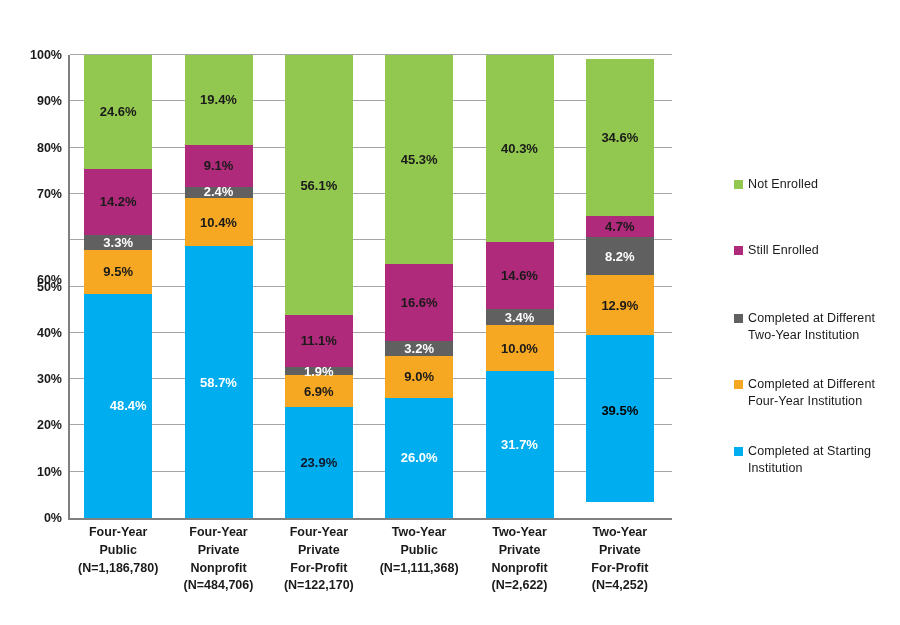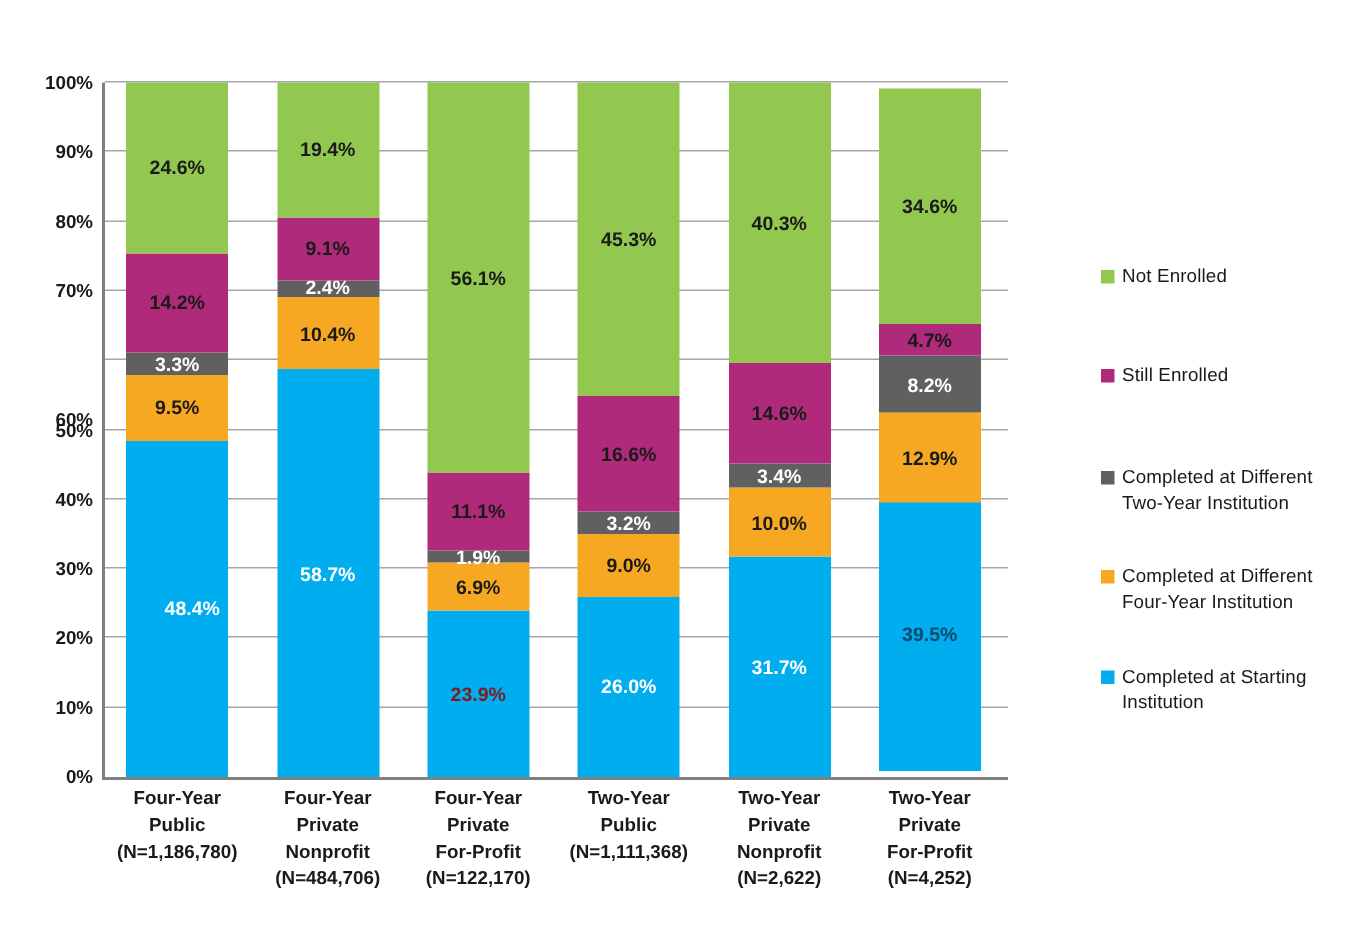--- a/index.html
+++ b/index.html
@@ -203,21 +203,21 @@
           <span class="seg-label">2.4%</span>
         </div>
         <div class="seg" style="height: 42.133px; bottom: 331.045px; background: rgb(175, 42, 122); color: rgb(26, 26, 26);">
           <span class="seg-label">9.1%</span>
         </div>
         <div class="seg" style="height: 89.822px; bottom: 373.178px; background: rgb(146, 200, 79); color: rgb(26, 26, 26);">
           <span class="seg-label">19.4%</span>
         </div>
       </div>
       <div class="bar-col" style="left: 216.833px;">
-        <div class="seg" style="height: 110.657px; bottom: 0px; background: rgb(0, 173, 239); color: #7f1d1d;">
+        <div class="seg" style="height: 110.657px; bottom: 0px; background: rgb(0, 173, 239); color: #0f172a;">
           <span class="seg-label">23.9%</span>
         </div>
         <div class="seg" style="height: 31.947px; bottom: 110.657px; background: rgb(247, 168, 35); color: rgb(26, 26, 26);">
           <span class="seg-label">6.9%</span>
         </div>
         <div class="seg" style="height: 8.797px; bottom: 142.604px; background: rgb(95, 96, 95); color: rgb(255, 255, 255);">
           <span class="seg-label">1.9%</span>
         </div>
         <div class="seg" style="height: 51.393px; bottom: 151.401px; background: rgb(175, 42, 122); color: rgb(26, 26, 26);">
           <span class="seg-label">11.1%</span>
@@ -254,21 +254,21 @@
           <span class="seg-label">3.4%</span>
         </div>
         <div class="seg" style="height: 67.598px; bottom: 208.813px; background: rgb(175, 42, 122); color: rgb(26, 26, 26); text-align: center;">
           <span class="seg-label">14.6%</span>
         </div>
         <div class="seg" style="height: 186.589px; bottom: 276.411px; background: rgb(146, 200, 79); color: rgb(26, 26, 26);">
           <span class="seg-label">40.3%</span>
         </div>
       </div>
       <div class="bar-col" style="left: 517.833px;">
-        <div class="seg" style="height: 184px; bottom: 4px; background: rgb(0, 173, 239); color: #0c4a6e;">
+        <div class="seg" style="height: 184px; bottom: 16px; background: rgb(0, 173, 239); color: #000000;">
           <span class="seg-label">39.5%</span>
         </div>
         <div class="seg" style="height: 59.727px; bottom: 182.885px; background: rgb(247, 168, 35); color: rgb(26, 26, 26);">
           <span class="seg-label">12.9%</span>
         </div>
         <div class="seg" style="height: 37.966px; bottom: 242.612px; background: rgb(95, 96, 95); color: rgb(255, 255, 255);">
           <span class="seg-label">8.2%</span>
         </div>
         <div class="seg" style="height: 21.761px; bottom: 280.578px; background: rgb(175, 42, 122); color: rgb(26, 26, 26);">
           <span class="seg-label">4.7%</span>

